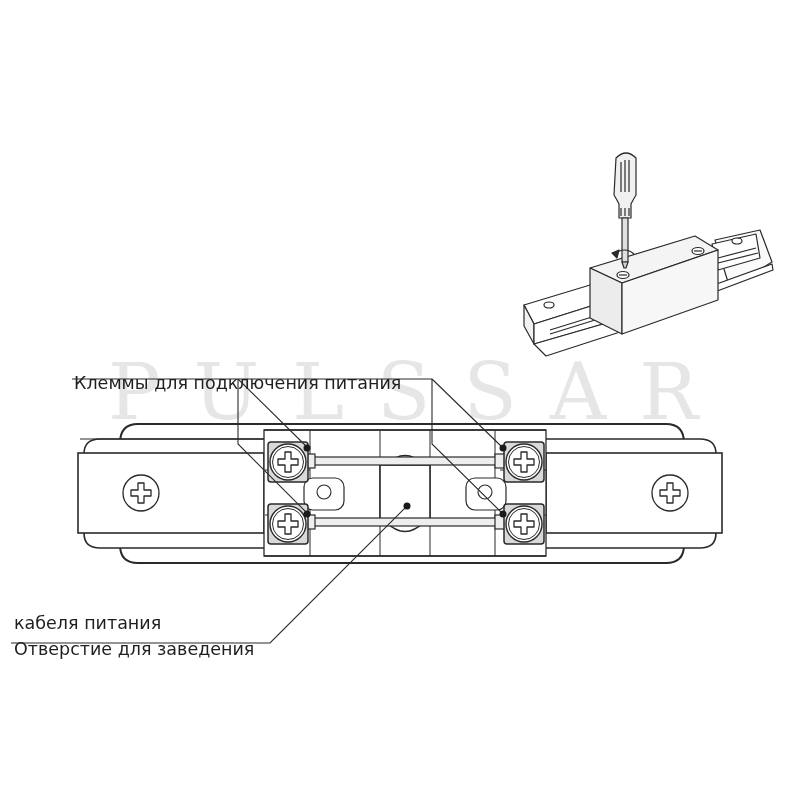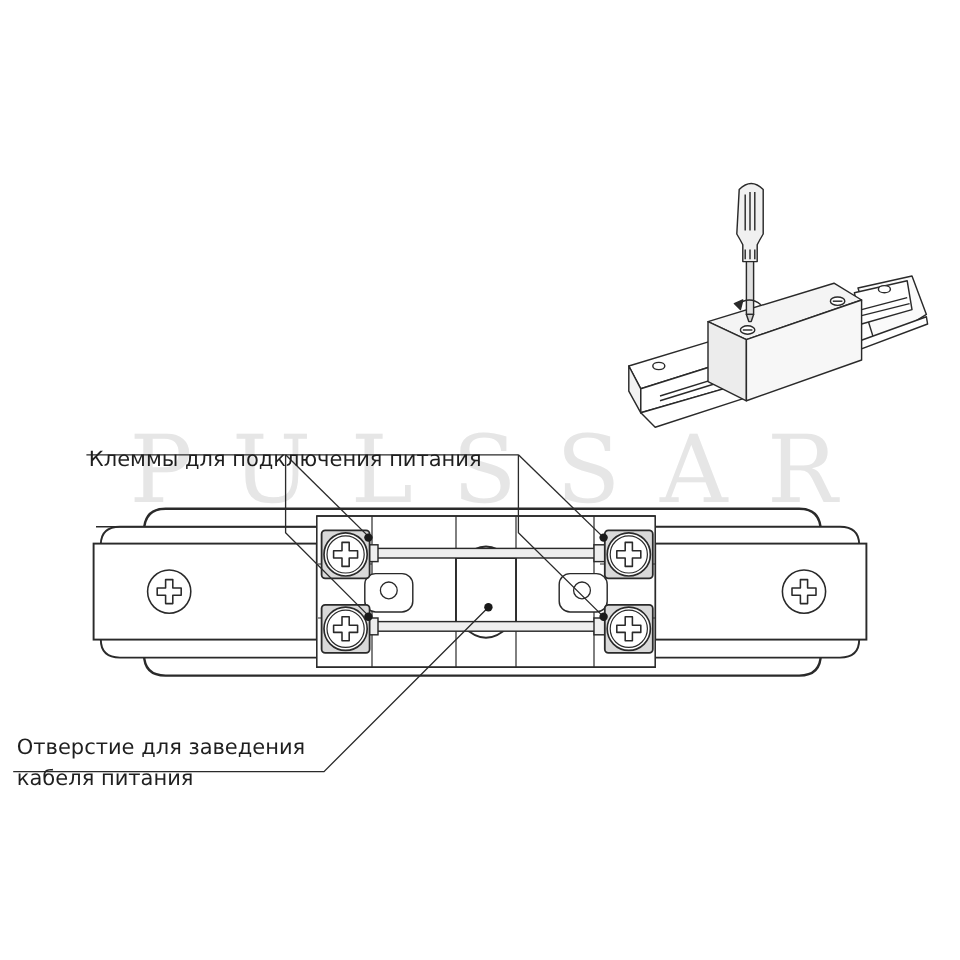--- a/index.html
+++ b/index.html
@@ -187,16 +187,16 @@
     </g>
 
     <g stroke="#2a2a2a" stroke-width="1.1" fill="none">
       <polyline points="407,506 270,643 11,643"></polyline>
     </g>
     <circle cx="407" cy="506" r="3.5" fill="#1a1a1a"></circle>
   </svg>
 
   <div class="label label-terminals">Клеммы для подключения питания</div>
   <div class="label label-cable">
+    <div>кабеля питания</div>
     <div>Отверстие для заведения</div>
-    <div>кабеля питания</div>
   </div>
 </div>
 
 </body></html>

